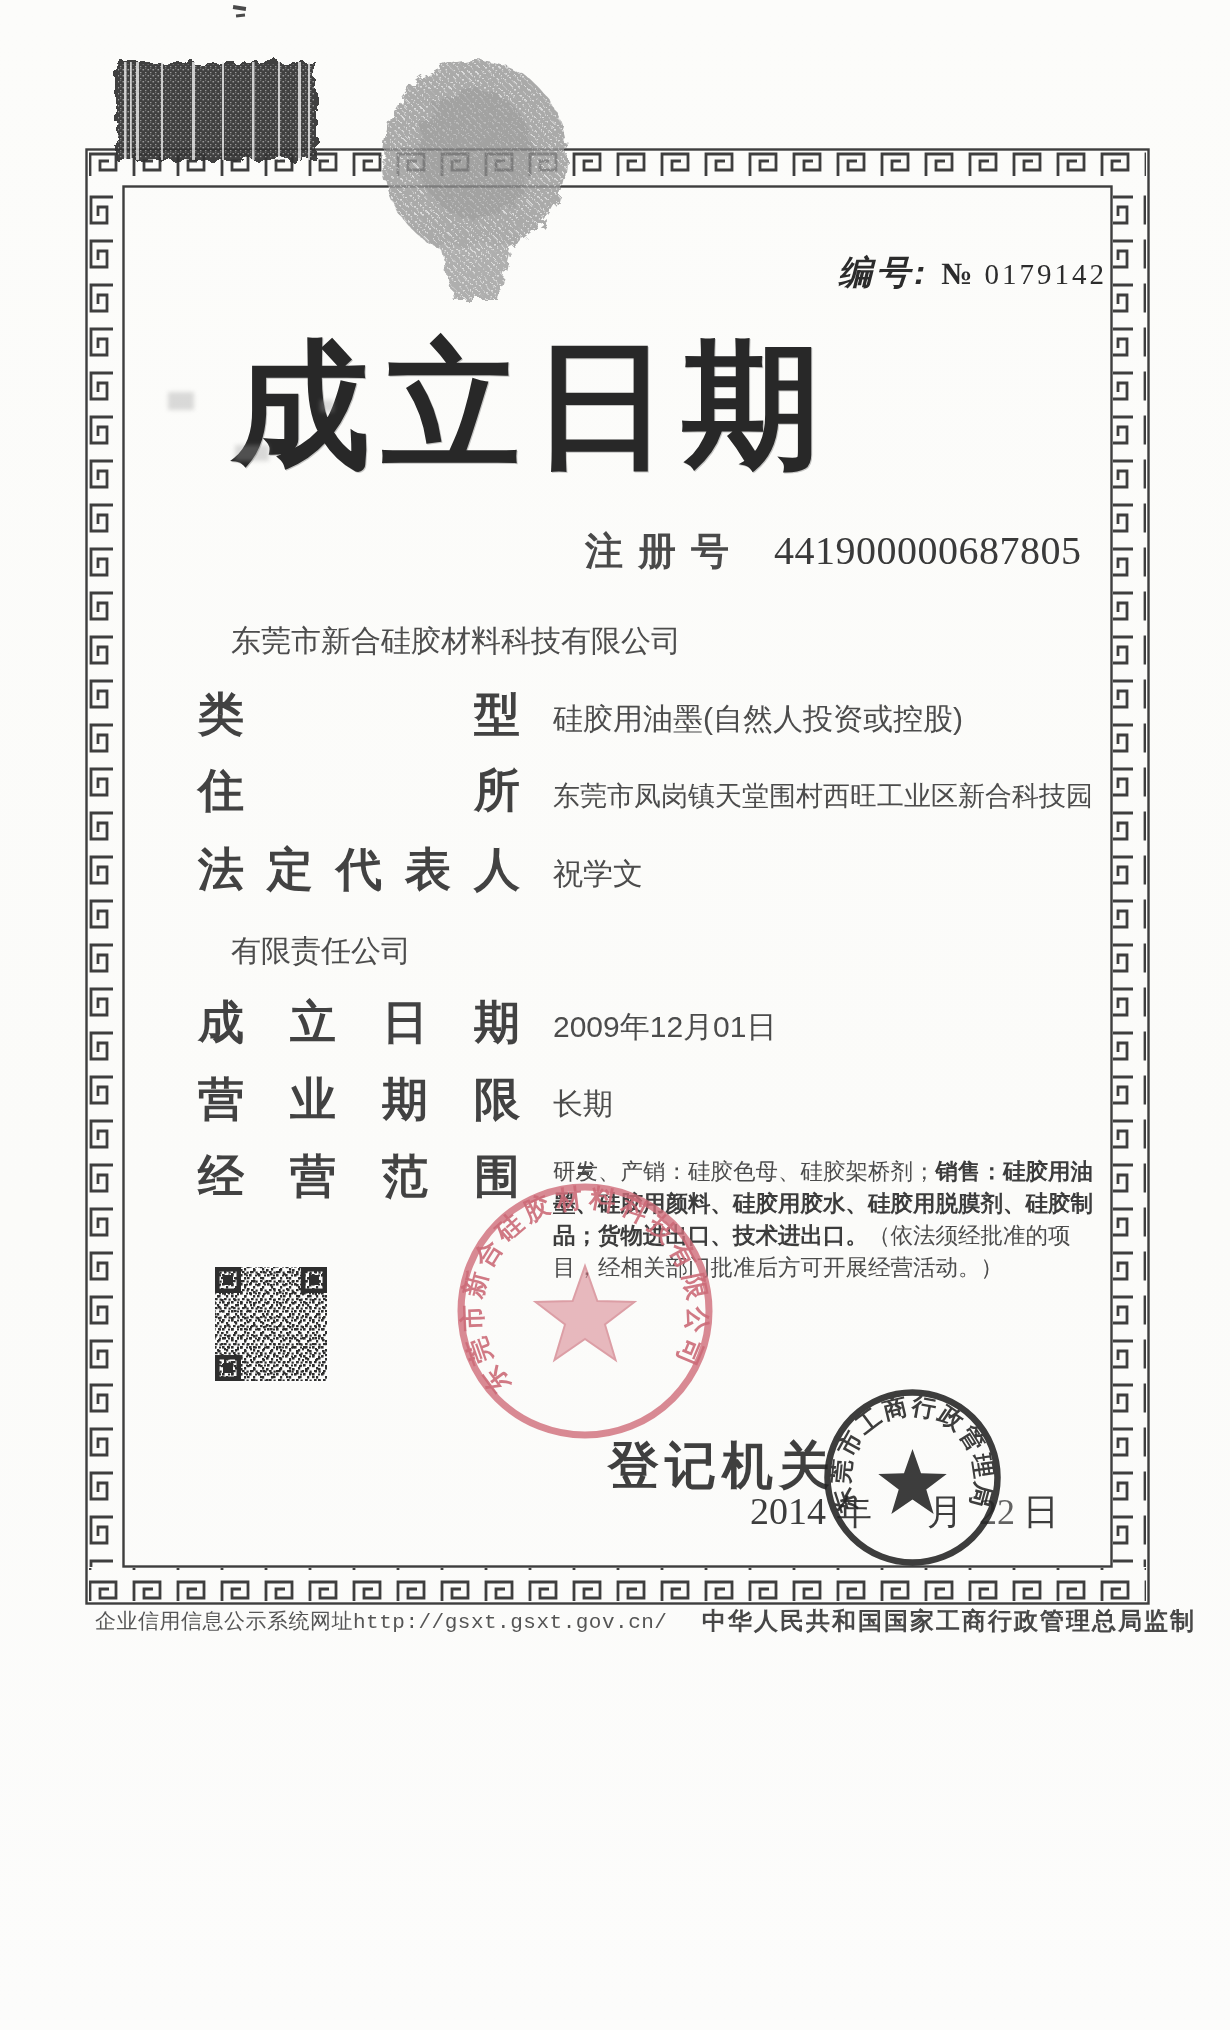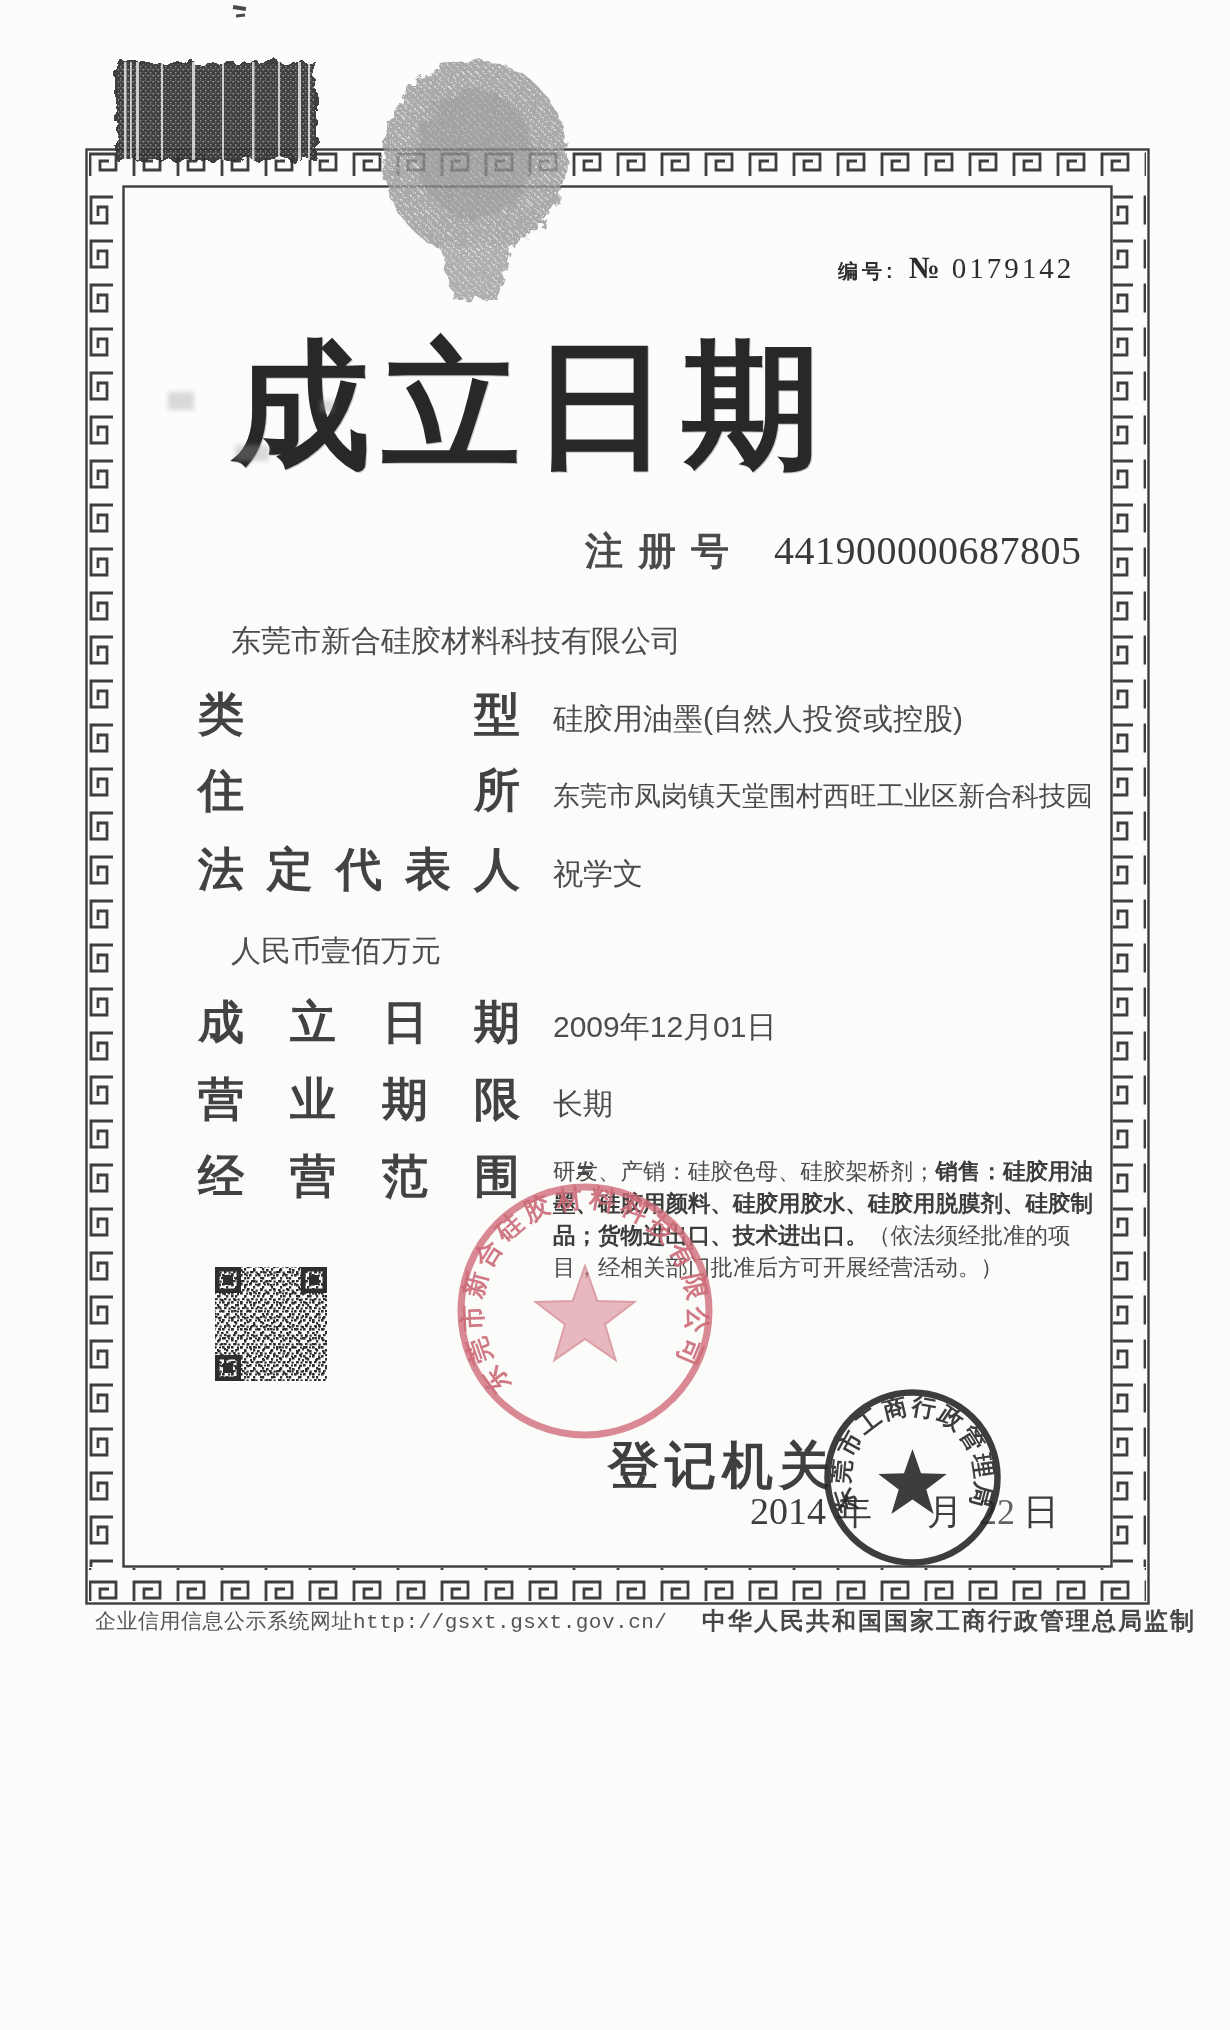--- a/index.html
+++ b/index.html
@@ -13,21 +13,21 @@
 
   
   .frame{left:85px;top:148px;z-index:1;}
 
   
   .barcode{left:112px;top:56px;z-index:3;opacity:.93;}
   .emblem{left:378px;top:50px;z-index:3;opacity:.8;}
 
   
   .serial{left:838px;top:250px;z-index:2;display:flex;align-items:baseline;gap:12px;color:#2c2c2c;}
-  .serial-label{font-size:20px;letter-spacing:4px;font-weight:600;}
+  .serial-label{font-size:34px;letter-spacing:4px;font-weight:600;font-style:italic;}
   .serial-sign{font-family:"Liberation Serif",serif;font-weight:700;font-size:31px;}
   .serial-num{font-family:"Liberation Serif",serif;font-size:29px;letter-spacing:3px;}
 
   
   .cert-title{
     left:232px;top:330px;z-index:2;font-size:138px;font-weight:900;line-height:1.1;
     letter-spacing:12px;color:#282828;text-shadow:1px 1px 0 rgba(40,40,40,.25);
   }
 
   
@@ -175,21 +175,21 @@
   </div>
   <div class="field-row" style="top:766px">
     <div class="flabel">住所</div>
     <div class="fvalue tight">东莞市凤岗镇天堂围村西旺工业区新合科技园</div>
   </div>
   <div class="field-row" style="top:845px">
     <div class="flabel">法定代表人</div>
     <div class="fvalue">祝学文</div>
   </div>
   <div class="field-row" style="top:922px">
-    <div class="fvalue">人民币壹佰万元</div>
+    <div class="fvalue">有限责任公司</div>
   </div>
   <div class="field-row" style="top:998px">
     <div class="flabel">成立日期</div>
     <div class="fvalue">2009年12月01日</div>
   </div>
   <div class="field-row" style="top:1075px">
     <div class="flabel">营业期限</div>
     <div class="fvalue">长期</div>
   </div>
   <div class="field-row" style="top:1152px">

